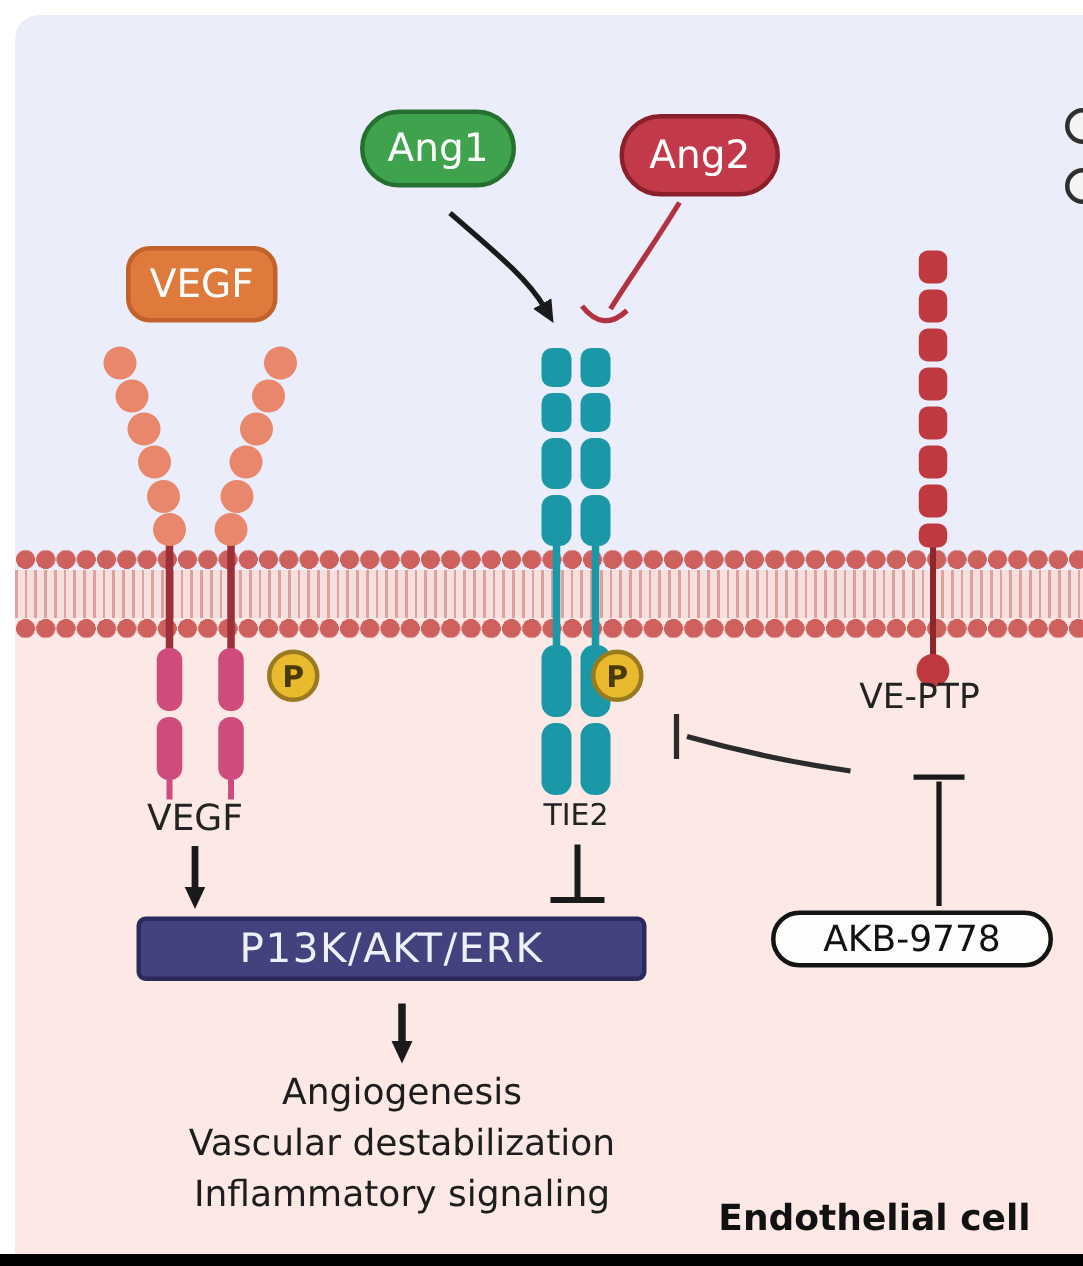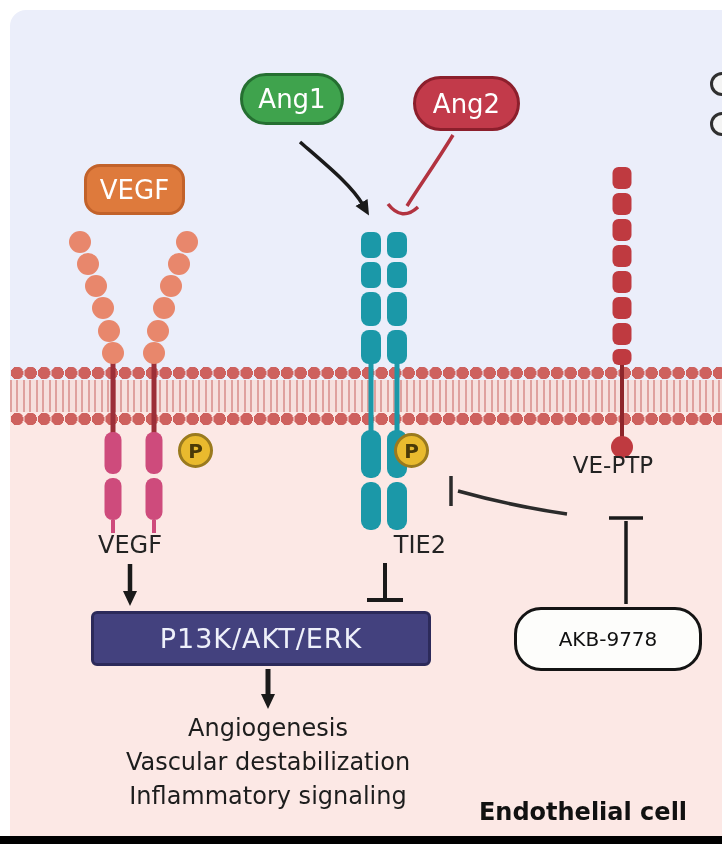--- a/index.html
+++ b/index.html
@@ -24,28 +24,28 @@
   .overlay { position:absolute; left:0; top:0; width:722px; height:844px; pointer-events:none; }
 
   .pill { position:absolute; display:flex; align-items:center; justify-content:center;
     color:#fff; font-size:26px; box-sizing:border-box; }
   .ang1 { left:240px; top:73px; width:104px; height:52px; background:#3fa34d;
     border:3px solid #256f31; border-radius:26px; }
   .ang2 { left:413px; top:76px; width:107px; height:55px; background:#c23a4a;
     border:3px solid #8c1f2c; border-radius:28px; }
   .vegf-ligand { left:84px; top:164px; width:101px; height:51px; background:#de7a3c;
     border:3px solid #c2622a; border-radius:16px; }
-  .akb { left:514px; top:607px; width:188px; height:64px; background:#fdfdfb;
-    border:3px solid #141414; border-radius:27px; color:#111; font-size:20px; }
-  .pathway-box { left:91px; top:611px; width:340px; height:55px; background:#43417e;
+  .akb { left:514px; top:607px; width:188px; height:38px; background:#fdfdfb;
+    border:3px solid #141414; border-radius:27px; color:#111; font-size:24px; }
+  .pathway-box { left:91px; top:611px; width:340px; height:43px; background:#43417e;
     border:3px solid #2c2a5a; border-radius:6px; color:#eef0fa; font-size:27px; letter-spacing:1px; }
 
   .label { position:absolute; color:#232323; text-align:center; }
   .vegfr-label { left:68px; top:531px; width:124px; font-size:24px; }
-  .tie2-label  { left:322px; top:531px; width:124px; font-size:24px;text-align:right; }
+  .tie2-label  { left:322px; top:531px; width:124px; font-size:20px; }
   .veptp-label { left:550px; top:452px; width:126px; font-size:23px; }
   .outcomes { left:48px; top:711px; width:440px; font-size:24px; line-height:34px; color:#1d1d1d; }
   .cell-label { left:458px; top:798px; width:250px; font-size:24px; font-weight:bold; color:#111; }
 
   .p-badge { position:absolute; width:35px; height:35px; border-radius:50%;
     background:#e9ba2e; border:3px solid #9a7a1e; box-sizing:border-box;
     display:flex; align-items:center; justify-content:center;
     font-size:20px; font-weight:bold; color:#4a3a08; }
   .p-vegfr { left:178px; top:433px; }
   .p-tie2  { left:394px; top:433px; }

